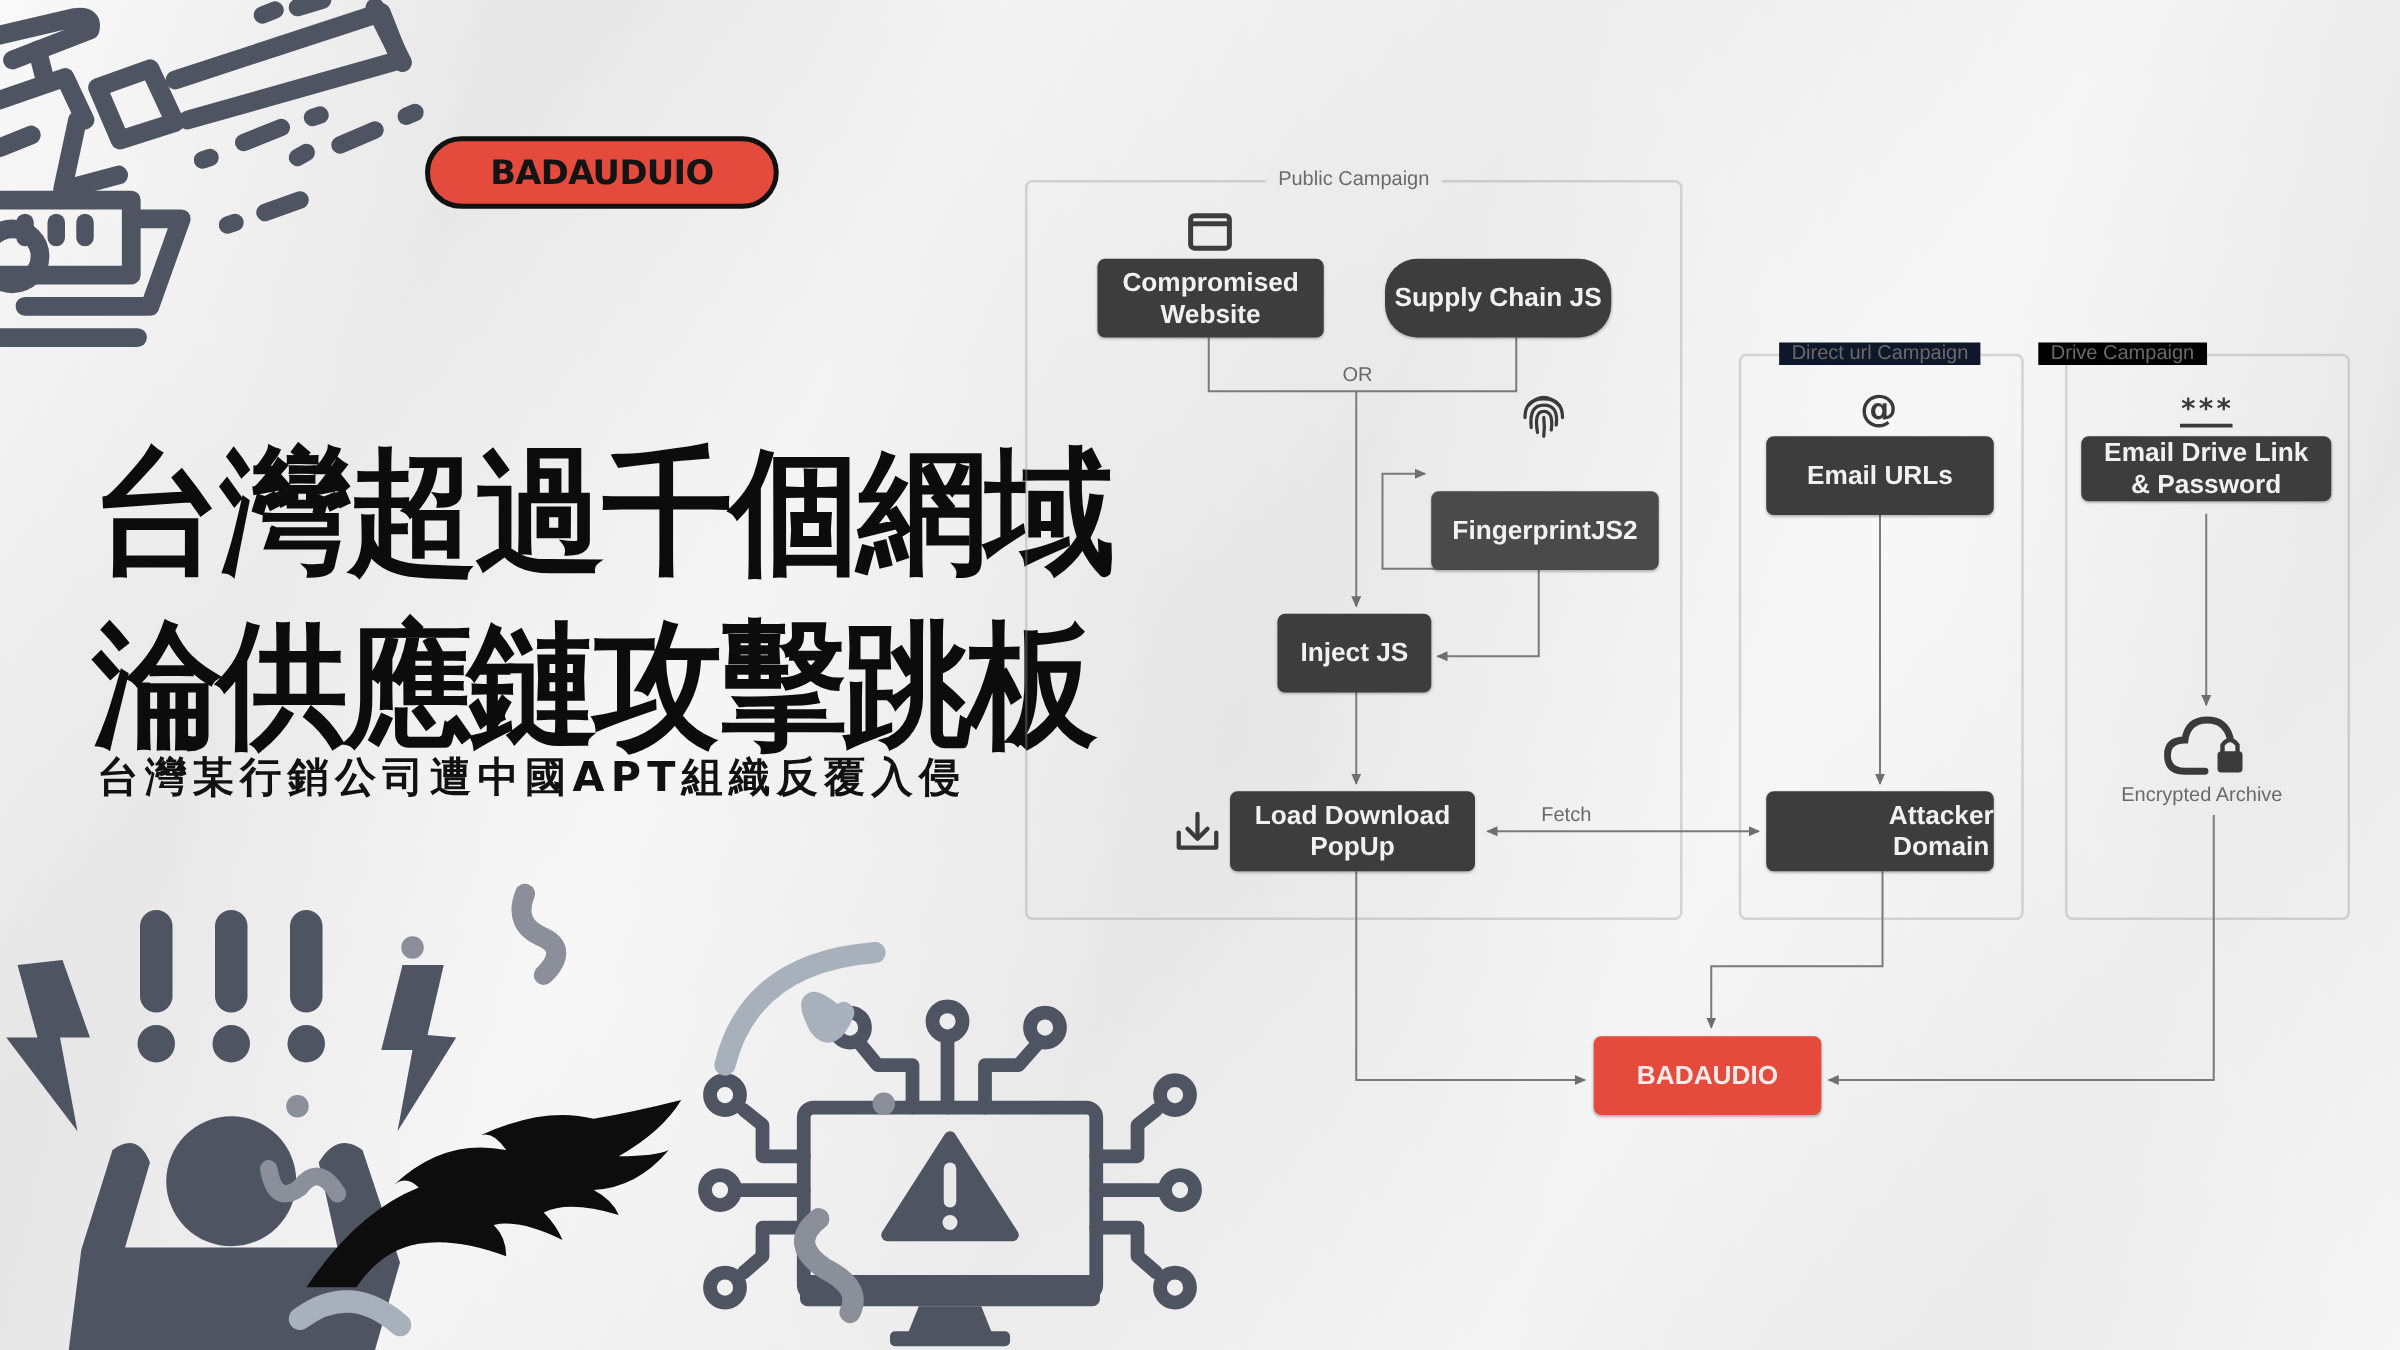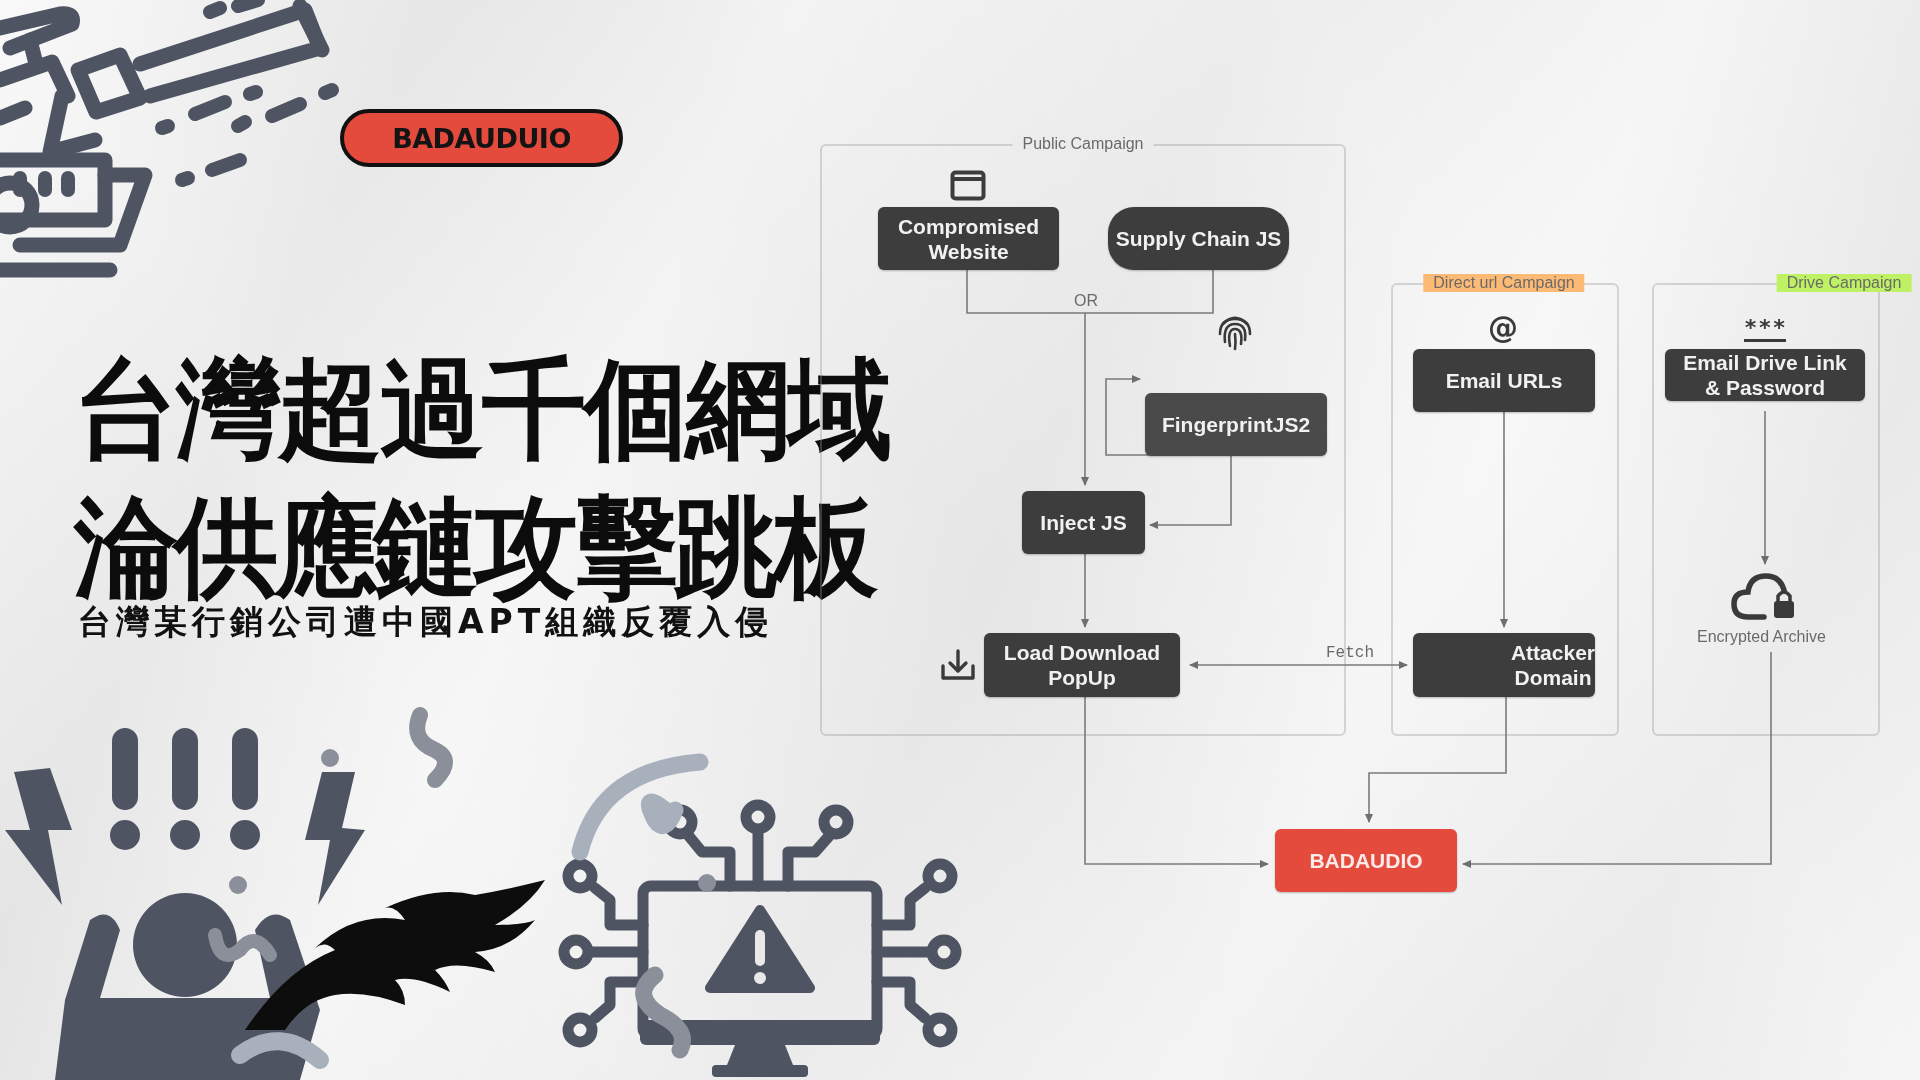--- a/index.html
+++ b/index.html
@@ -146,24 +146,24 @@
   <circle cx="220" cy="238" r="6" fill="#e9e9e9"></circle>
   <path d="M40 112 Q60 30 160 22 M125 70 Q100 50 115 80 Q125 95 135 70" fill="none" stroke="#a8b0bc" stroke-width="17" stroke-linecap="round"></path>
   <path d="M115 235 Q90 255 120 275 Q150 290 140 310" fill="none" stroke="#8a8f99" stroke-width="17" stroke-linecap="round"></path>
   <circle cx="167" cy="143" r="9" fill="#8a8f99"></circle>
 </svg>
 
 <div class="group-box" style="left:820px;top:144px;width:526px;height:592px;"></div>
 <div class="group-label" style="left:1083px;top:135px;background:#ececec;">Public Campaign</div>
 
 <div class="group-box" style="left:1391px;top:283px;width:228px;height:453px;"></div>
-<div class="group-label" style="left:1504px;top:274px;background:#fdba74;">Direct url Campaign</div>
+<div class="group-label" style="left:1504px;top:274px;background:#0f172a;">Direct url Campaign</div>
 
 <div class="group-box" style="left:1652px;top:283px;width:228px;height:453px;"></div>
-<div class="group-label" style="left:1844px;top:274px;background:#bef264;">Drive Campaign</div>
+<div class="group-label" style="left:1698px;top:274px;background:#000000;">Drive Campaign</div>
 
 <svg class="diagram-svg" width="1920" height="1080" viewBox="0 0 1920 1080">
   <defs>
     <marker id="arr" markerWidth="10" markerHeight="10" refX="8" refY="5" orient="auto" markerUnits="userSpaceOnUse">
       <path d="M0 1 L9 5 L0 9 Z" fill="#6e6e6e"></path>
     </marker>
     <marker id="arrs" markerWidth="10" markerHeight="10" refX="2" refY="5" orient="auto" markerUnits="userSpaceOnUse">
       <path d="M10 1 L1 5 L10 9 Z" fill="#6e6e6e"></path>
     </marker>
   </defs>
@@ -238,21 +238,21 @@
 
 <div class="node fp" style="left:1145px;top:349px;width:182px;height:63px;margin-top:44px;">FingerprintJS2</div>
 <div class="node" style="left:1022px;top:491px;width:123px;height:63px;">Inject JS</div>
 
 <div class="node" style="left:984px;top:633px;width:196px;height:64px;">
   <div>
       <div>Load Download</div>
       <div>PopUp</div>
     </div>
 </div>
-<div class="small-label" style="left:1326px;top:644px;font-family:Liberation Mono, monospace;">Fetch</div>
+<div class="small-label" style="left:1233px;top:644px;">Fetch</div>
 
 <div class="node" style="left:1413px;top:349px;width:182px;height:63px;">Email URLs</div>
 <div class="node" style="left:1413px;top:633px;width:182px;height:64px;justify-content:flex-end;">
   <div>
       <div>Attacker</div>
       <div>Domain</div>
     </div>
 </div>
 
 <div class="node" style="left:1665px;top:349px;width:200px;height:52px;">

